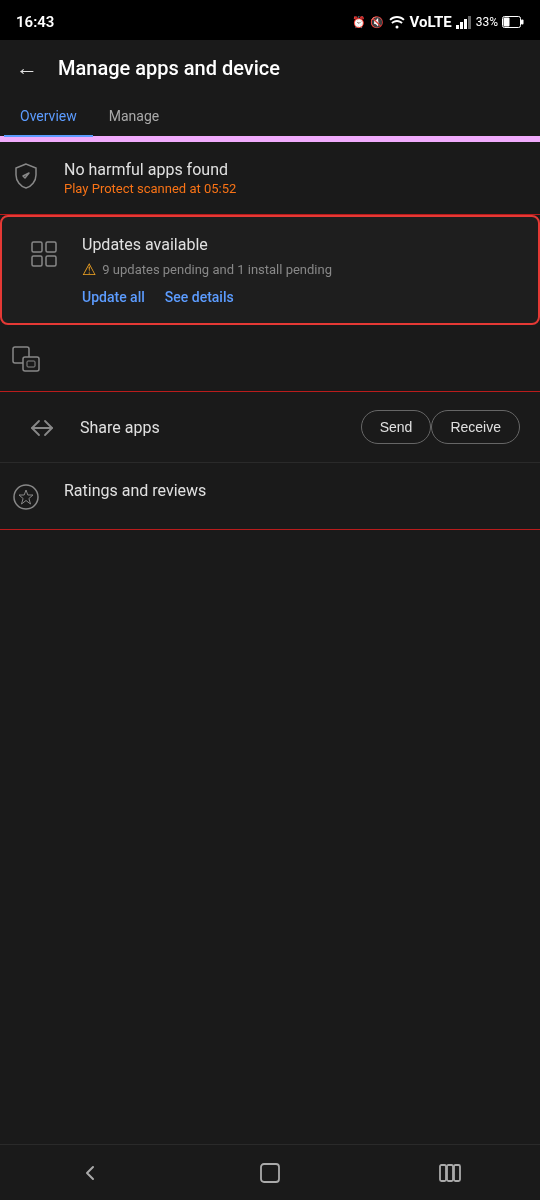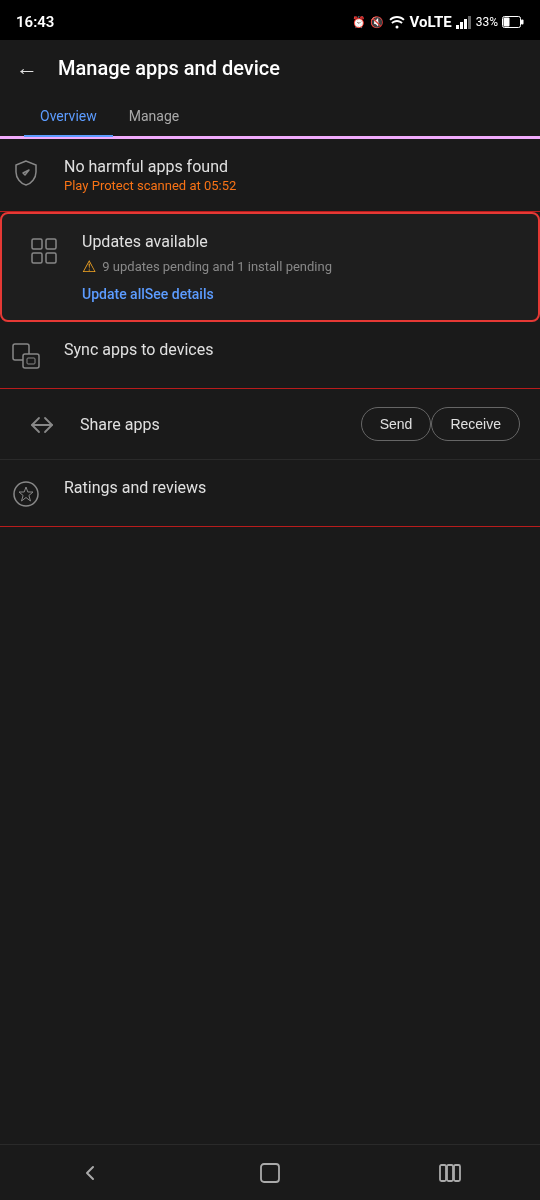--- a/index.html
+++ b/index.html
@@ -56,22 +56,22 @@
     }
     .header-title {
       font-size: 20px;
       font-weight: 500;
       color: #ffffff;
     }
 
     
     .tabs {
       display: flex;
-      padding: 0 24px;
-      border-bottom: 3px solid #f0abfc;
+      padding: 0 4px;
+      border-bottom: 6px solid #f0abfc;
       background-color: #1a1a1a;
     }
     .tab {
       padding: 12px 16px;
       font-size: 14px;
       color: #aaa;
       cursor: pointer;
       position: relative;
     }
     .tab.active {
@@ -157,20 +157,21 @@
     .warning-icon {
       color: #f5a623;
       font-size: 16px;
     }
     .updates-warning-text {
       font-size: 13px;
       color: #888;
     }
     .updates-actions {
       display: flex;
+      gap: 20px;
     }
     .action-link {
       font-size: 14px;
       color: #5c9cff;
       font-weight: 500;
       cursor: pointer;
     }
 
     
     .storage-section {
@@ -347,21 +348,20 @@
 
   <div class="section-row">
     <div class="section-icon">
       <svg width="30" height="28" viewBox="0 0 30 28" fill="none">
         <rect x="2" y="2" width="16" height="16" rx="2" stroke="#888" stroke-width="1.5"></rect>
         <rect x="12" y="12" width="16" height="14" rx="2" stroke="#888" stroke-width="1.5" fill="#1a1a1a"></rect>
         <rect x="16" y="16" width="8" height="6" rx="1" stroke="#888" stroke-width="1"></rect>
       </svg>
     </div>
     <div class="section-text">
-      <div class="section-title">Sync apps to devices</div>
     </div>
   </div>
 
   <div class="share-row">
     <div class="section-icon">
       <svg width="30" height="24" viewBox="0 0 30 24" fill="none">
         <path d="M5 12H25M18 5L25 12L18 19" stroke="#888" stroke-width="1.8" stroke-linecap="round" stroke-linejoin="round"></path>
         <path d="M25 12H5M12 5L5 12L12 19" stroke="#888" stroke-width="1.8" stroke-linecap="round" stroke-linejoin="round"></path>
       </svg>
     </div>

